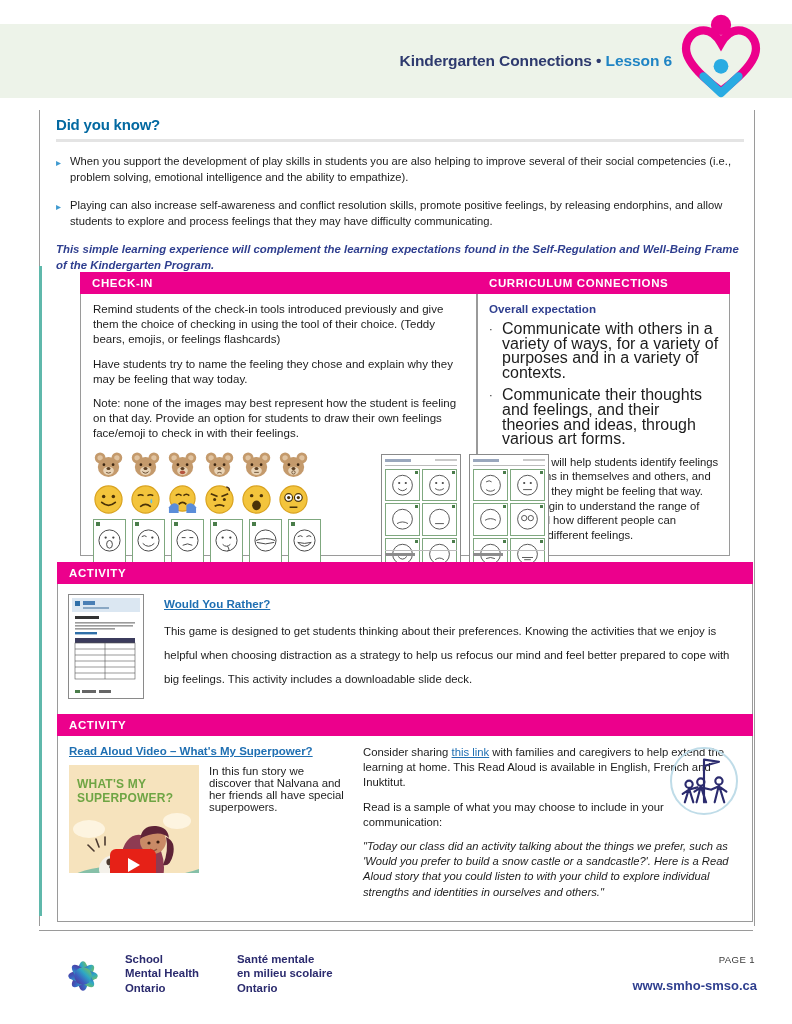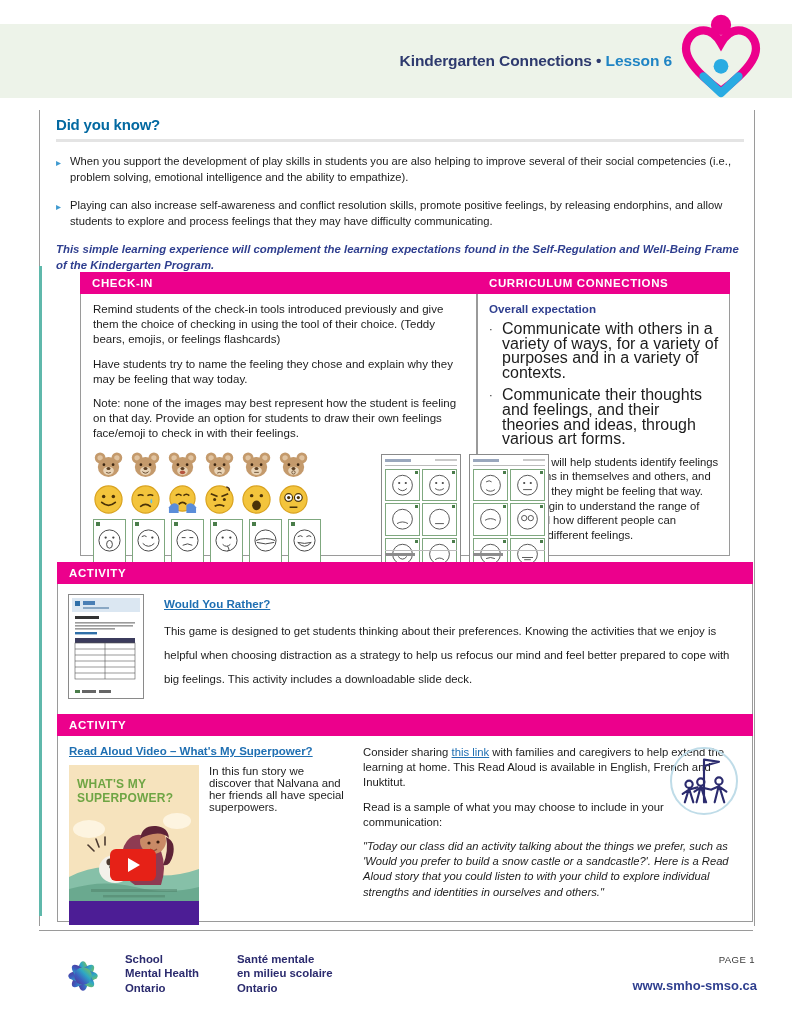--- a/index.html
+++ b/index.html
@@ -82,21 +82,21 @@
   .act-link{font-size:11.6px;font-weight:bold;color:#1f6fb2;text-decoration:underline;display:inline-block;margin-bottom:9px;}
   .act-desc{font-size:11.4px;line-height:24px;color:#1c1c1c;margin:0;}
 
   
   .partner-wrap{position:absolute;left:57px;top:714px;width:696px;}
   .partner-body{padding:9px 12px 10px 11px;height:186px;box-sizing:border-box;display:flex;}
   .p-left{width:278px;flex:0 0 278px;}
   .p-right{flex:1;padding-left:16px;position:relative;}
   .p-link{font-size:11.5px;font-weight:bold;color:#1f6fb2;text-decoration:underline;display:block;margin-bottom:8px;}
   .p-flex{display:flex;}
-  .bookcover{width:130px;height:160px;flex:0 0 130px;position:relative;overflow:hidden;background:#4c1d95;}
+  .bookcover{width:130px;height:108px;flex:0 0 130px;position:relative;overflow:hidden;background:#4c1d95;}
   .book-title{position:absolute;left:8px;top:12px;right:6px;font-size:12px;font-weight:bold;color:#6fa544;line-height:14px;letter-spacing:.2px;}
   .play-btn{position:absolute;left:41px;top:84px;width:46px;height:32px;background:#e62117;border-radius:6px;}
   .play-btn:after{content:"";position:absolute;left:18px;top:9px;border-left:12px solid #fff;border-top:7px solid transparent;border-bottom:7px solid transparent;}
   .p-blurb{margin-left:10px;font-size:11.4px;line-height:12px;color:#1c1c1c;}
   .p-para{font-size:11.3px;line-height:15.2px;color:#1c1c1c;margin:0 0 9px 0;}
   .p-para a{color:#1f6fb2;text-decoration:underline;}
   .p-quote{font-size:11.2px;line-height:15.2px;color:#1c1c1c;font-style:italic;margin:0;}
   .circ-icon{position:absolute;right:2px;top:2px;width:64px;height:64px;border:2px solid #bfdce8;border-radius:50%;}
 
   

